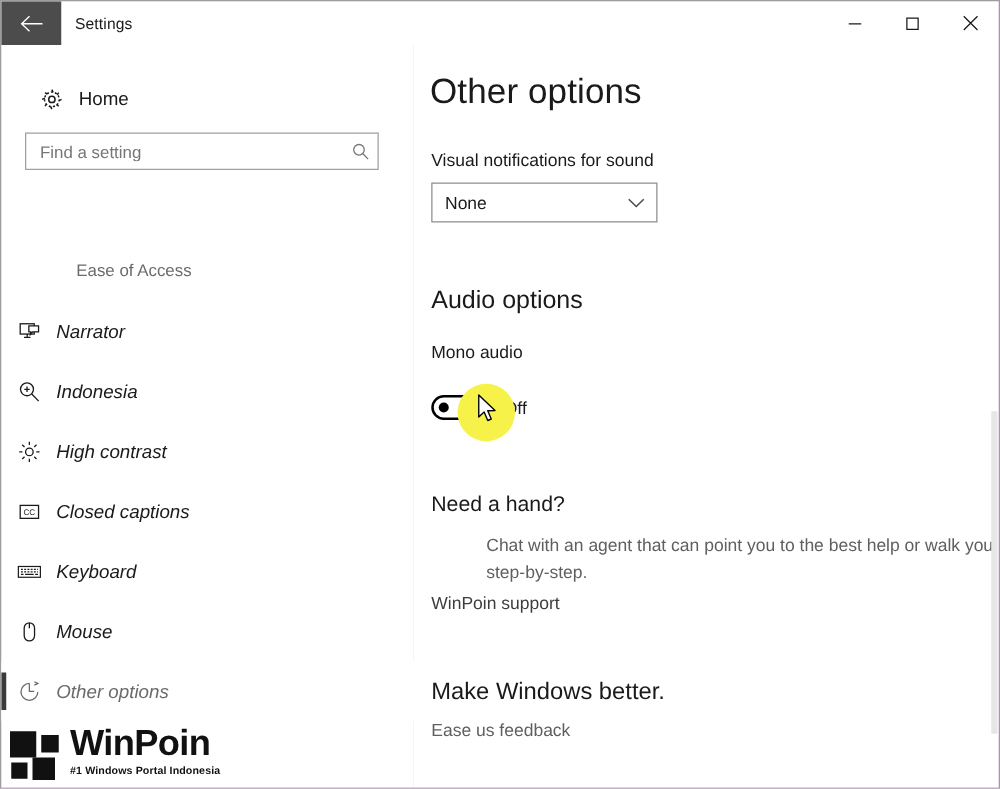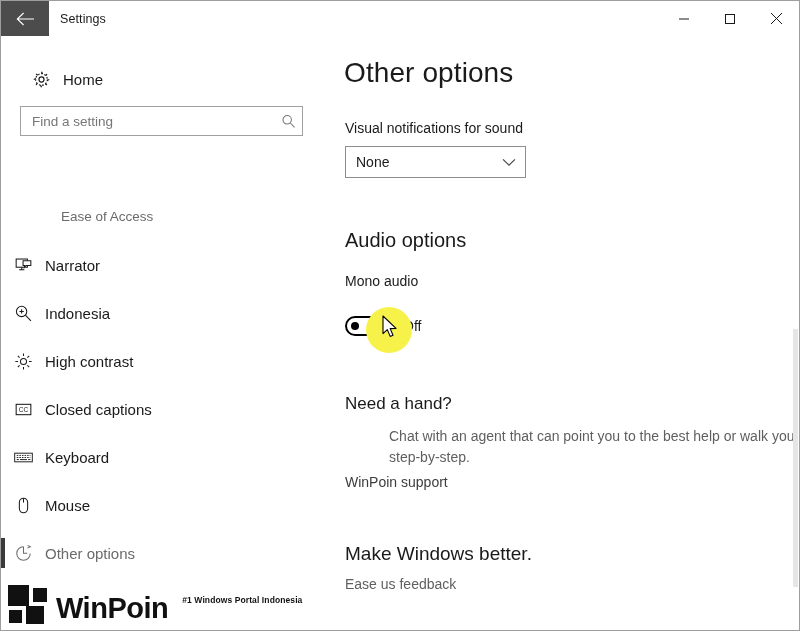--- a/index.html
+++ b/index.html
@@ -157,20 +157,21 @@
     width: 44px;
     min-width: 44px;
     display: flex;
     justify-content: center;
     align-items: center;
   }
   .nav-label {
     font-size: 15px;
     color: #1a1a1a;
     white-space: nowrap;
+    font-style: italic;
   }
   .nav-item.selected .nav-label { color: #6b6b6b; }
 
   
   .content {
     position: absolute;
     top: 35px; left: 330px;
     width: 468px;
     height: 595px;
     background: #ffffff;
@@ -341,21 +342,21 @@
   .wm-mark {
     position: relative;
     width: 42px;
     height: 38px;
   }
   .wm-sq { position: absolute; background: #111111; }
   .wm-sq.a { left: 0;  top: 0;  width: 21px; height: 21px; }
   .wm-sq.b { left: 25px; top: 3px; width: 14px; height: 14px; }
   .wm-sq.c { left: 1px; top: 25px; width: 13px; height: 13px; }
   .wm-sq.d { left: 18px; top: 21px; width: 18px; height: 18px; }
-  .wm-text { display: flex; flex-direction: row; gap: 14px; }
+  .wm-text { display: flex; flex-direction: column; }
   .wm-name {
     font-size: 29px;
     font-weight: 700;
     color: #111111;
     line-height: 1;
     letter-spacing: -0.5px;
   }
   .wm-tag {
     font-size: 8.5px;
     font-weight: 700;

